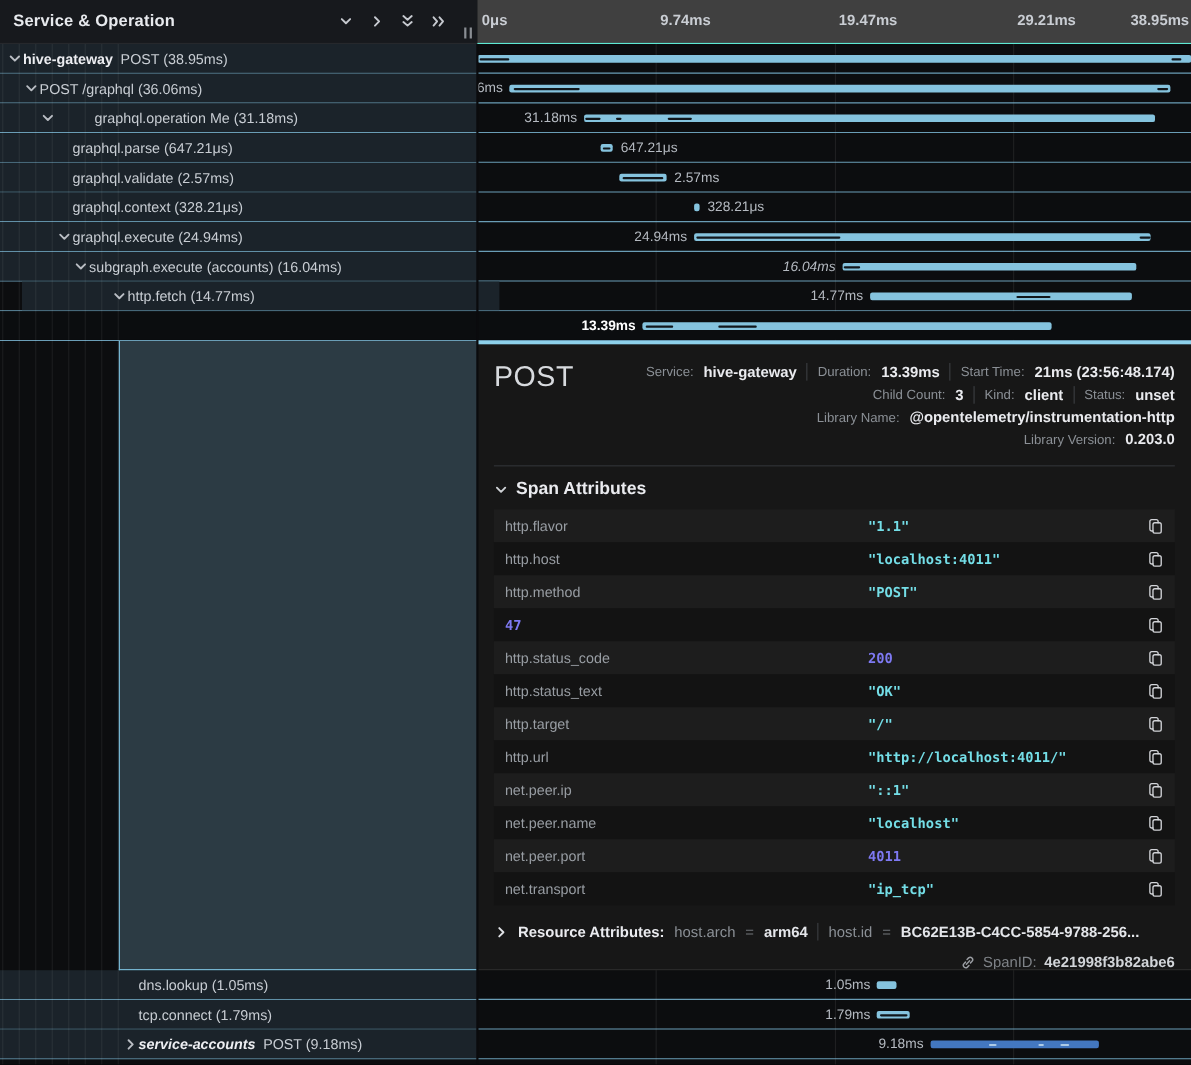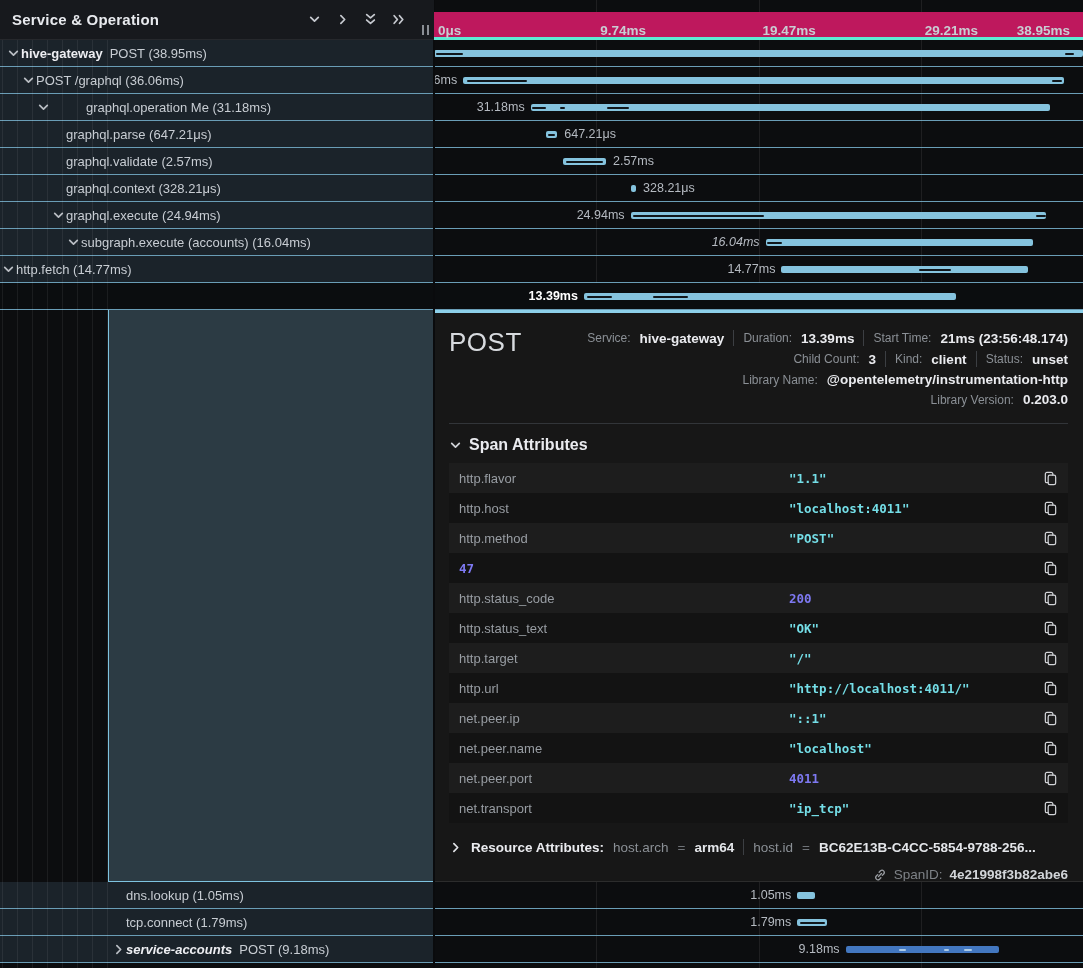--- a/index.html
+++ b/index.html
@@ -13,21 +13,21 @@
   .hdr { display:flex; height:40px; position:relative; z-index:5; }
   .hdr-left {
     width:434px; flex:none; background:#17191d; border-bottom:1px solid #26282c;
     display:flex; align-items:center; padding:0 10px 0 12px; position:relative;
   }
   .hdr-title { flex:1; font-size:15px; font-weight:700; color:#e8eaee; letter-spacing:.2px; }
   .hdr-icons { display:flex; align-items:center; gap:15px; margin-right:18px; }
   .icon-btn { color:#c6c9cf; cursor:pointer; display:flex; align-items:center; }
   .grip { position:absolute; right:5px; bottom:4px; display:flex; gap:3px; cursor:col-resize; }
   .grip i { display:block; width:2px; height:10px; background:#8a8e94; }
-  .hdr-right { flex:1; background:#be185d; border-bottom:3px solid #5eead4; position:relative;margin-top:12px; }
+  .hdr-right { flex:1; background:#404040; border-bottom:1px solid #5eead4; position:relative; }
   .tick { position:absolute; top:11px; font-size:13.5px; font-weight:600; color:#c9cdd3; white-space:nowrap; }
   
   .gridlines { position:absolute; left:434px; top:0; width:649px; height:968px; z-index:1; pointer-events:none; }
   .gridlines i { position:absolute; top:0; bottom:0; width:1px; background:rgba(255,255,255,.08); }
   .guides { position:absolute; left:0; top:40px; width:434px; bottom:0; z-index:3; pointer-events:none; }
   .guides i { position:absolute; top:0; bottom:0; width:1px; background:rgba(255,255,255,.065); }
   .v-divider { position:absolute; left:433px; top:0; width:2px; height:968px; background:#0a0b0d; z-index:4; }
   
   .rows { position:relative; z-index:2; }
   .row { display:flex; height:27px; border-bottom:1px solid rgba(130,194,224,.8); cursor:pointer; }
@@ -134,21 +134,21 @@
       <div class="grip">
           <i></i>
           <i></i>
         </div>
     </div>
     <div class="hdr-right">
         <span class="tick" style="left: calc(0% + 4px);">0μs</span>
         <span class="tick" style="left: calc(25% + 4px);">9.74ms</span>
         <span class="tick" style="left: calc(50% + 4px);">19.47ms</span>
         <span class="tick" style="left: calc(75% + 4px);">29.21ms</span>
-        <span class="tick" style="right: 13px;">38.95ms</span>
+        <span class="tick" style="right: 2px;">38.95ms</span>
       </div>
   </div>
 
   <div class="rows">
 
     <div class="row">
         <div class="row-left" style="padding-left: 5px;">
           <span class="chev">
             <svg width="13" height="13" viewBox="0 0 12 12" fill="none" stroke="currentColor" stroke-width="1.6" stroke-linecap="round" stroke-linejoin="round">
               <polyline points="2.5,4 6,7.5 9.5,4"></polyline>
@@ -260,21 +260,21 @@
           <span class="op">subgraph.execute (accounts) (16.04ms)</span>
         </div>
         <div class="row-right">
           <div class="bar" style="left: 51.0911%; width: 41.181%; background: rgb(133, 195, 222);">
             <i style="left: 0.498753%; width: 5.61097%; background: rgb(16, 22, 27);"></i>
           </div>
           <span class="bar-label" style="right: calc(48.9089% + 6px); font-style: italic;">16.04ms</span>
         </div>
       </div>
       <div class="row">
-        <div class="row-left" style="">
+        <div class="row-left" style="padding-left: 80px; margin-left: 20px;">
           <span class="chev">
             <svg width="13" height="13" viewBox="0 0 12 12" fill="none" stroke="currentColor" stroke-width="1.6" stroke-linecap="round" stroke-linejoin="round">
               <polyline points="2.5,4 6,7.5 9.5,4"></polyline>
             </svg>
           </span>
           <span class="op">http.fetch (14.77ms)</span>
         </div>
         <div class="row-right">
           <div class="bar" style="left: 53.5302%; width: 37.9204%; background: rgb(133, 195, 222);">
             <i style="left: 55.8565%; width: 12.8639%; background: rgb(16, 22, 27);"></i>

